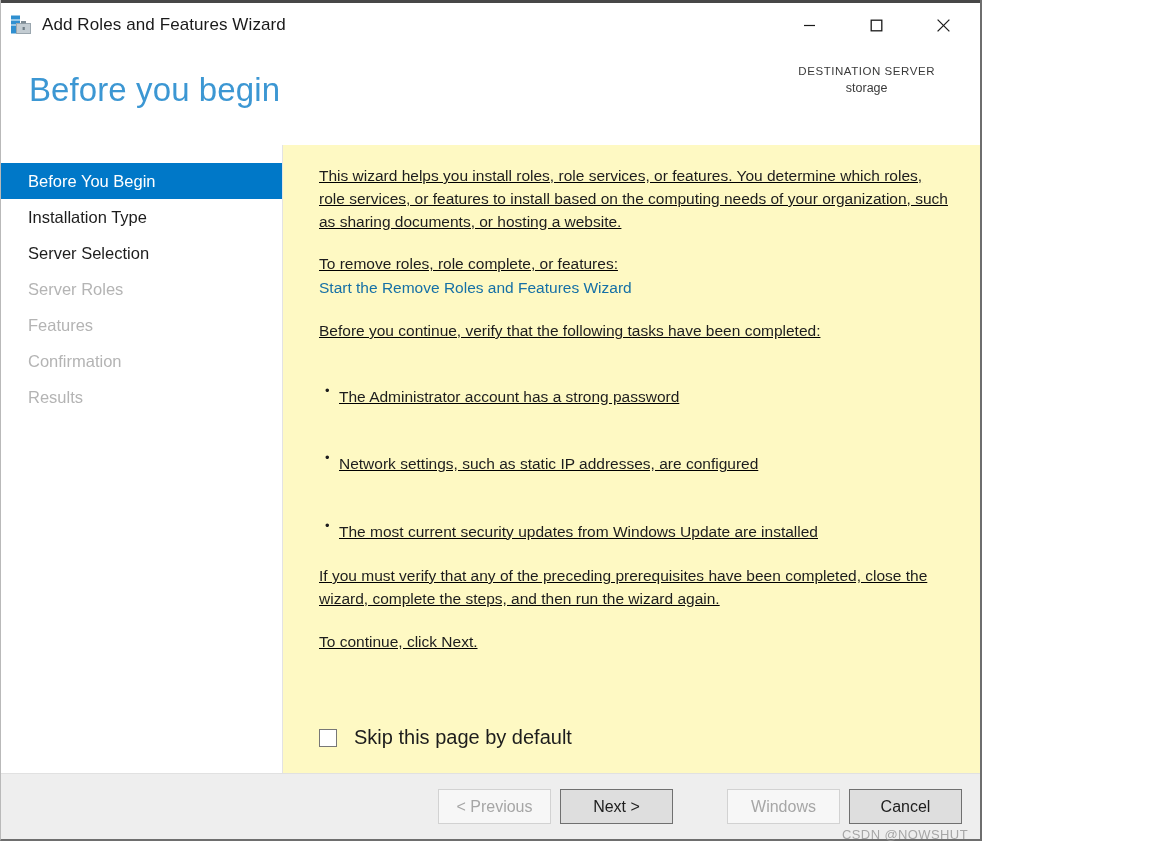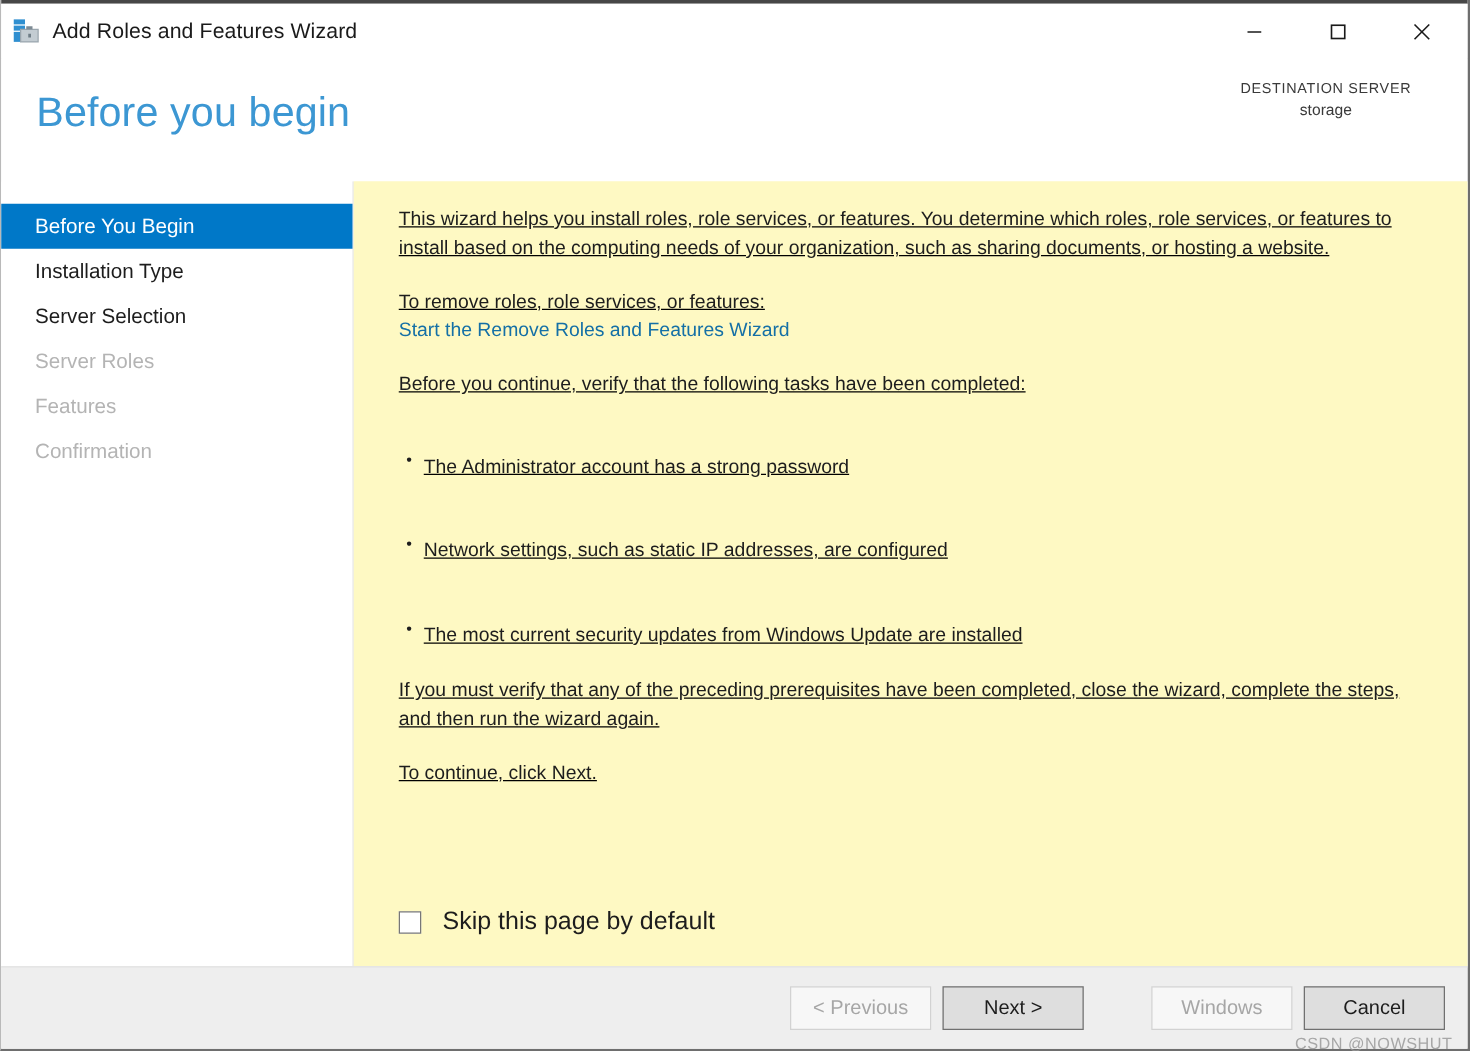--- a/index.html
+++ b/index.html
@@ -8,21 +8,21 @@
     background: #ffffff;
   }
   body {
     width: 1176px; height: 841px;
     font-family: "Liberation Sans", sans-serif;
     overflow: hidden;
   }
 
   #window {
     position: relative;
-    width: 1176px; height: 841px;
+    width: 982px; height: 841px;
     background: #ffffff;
     border-left: 1px solid #b9b9b9;
     border-right: 2px solid #6e6e6e;
     border-bottom: 2px solid #6e6e6e;
     display: flex;
     flex-direction: column;
   }
 
   
   #top-strip {
@@ -315,27 +315,30 @@
       </div>
       <div class="nav-item disabled">
         <span>Server Roles</span>
       </div>
       <div class="nav-item disabled">
         <span>Features</span>
       </div>
       <div class="nav-item disabled">
         <span>Confirmation</span>
       </div>
+      <div class="nav-item disabled">
+        <span>Results</span>
+      </div>
     </div>
 
     <div id="content">
 
       <p class="para">This wizard helps you install roles, role services, or features. You determine which roles, role services, or features to install based on the computing needs of your organization, such as sharing documents, or hosting a website.</p>
 
-      <p class="para tight">To remove roles, role services, or features:</p>
+      <p class="para tight">To remove roles, role complete, or features:</p>
       <a class="link" href="#">Start the Remove Roles and Features Wizard</a>
 
       <p class="para">Before you continue, verify that the following tasks have been completed:</p>
 
       <ul class="tasklist">
         <li>The Administrator account has a strong password</li>
         <li>Network settings, such as static IP addresses, are configured</li>
         <li>The most current security updates from Windows Update are installed</li>
       </ul>
 

